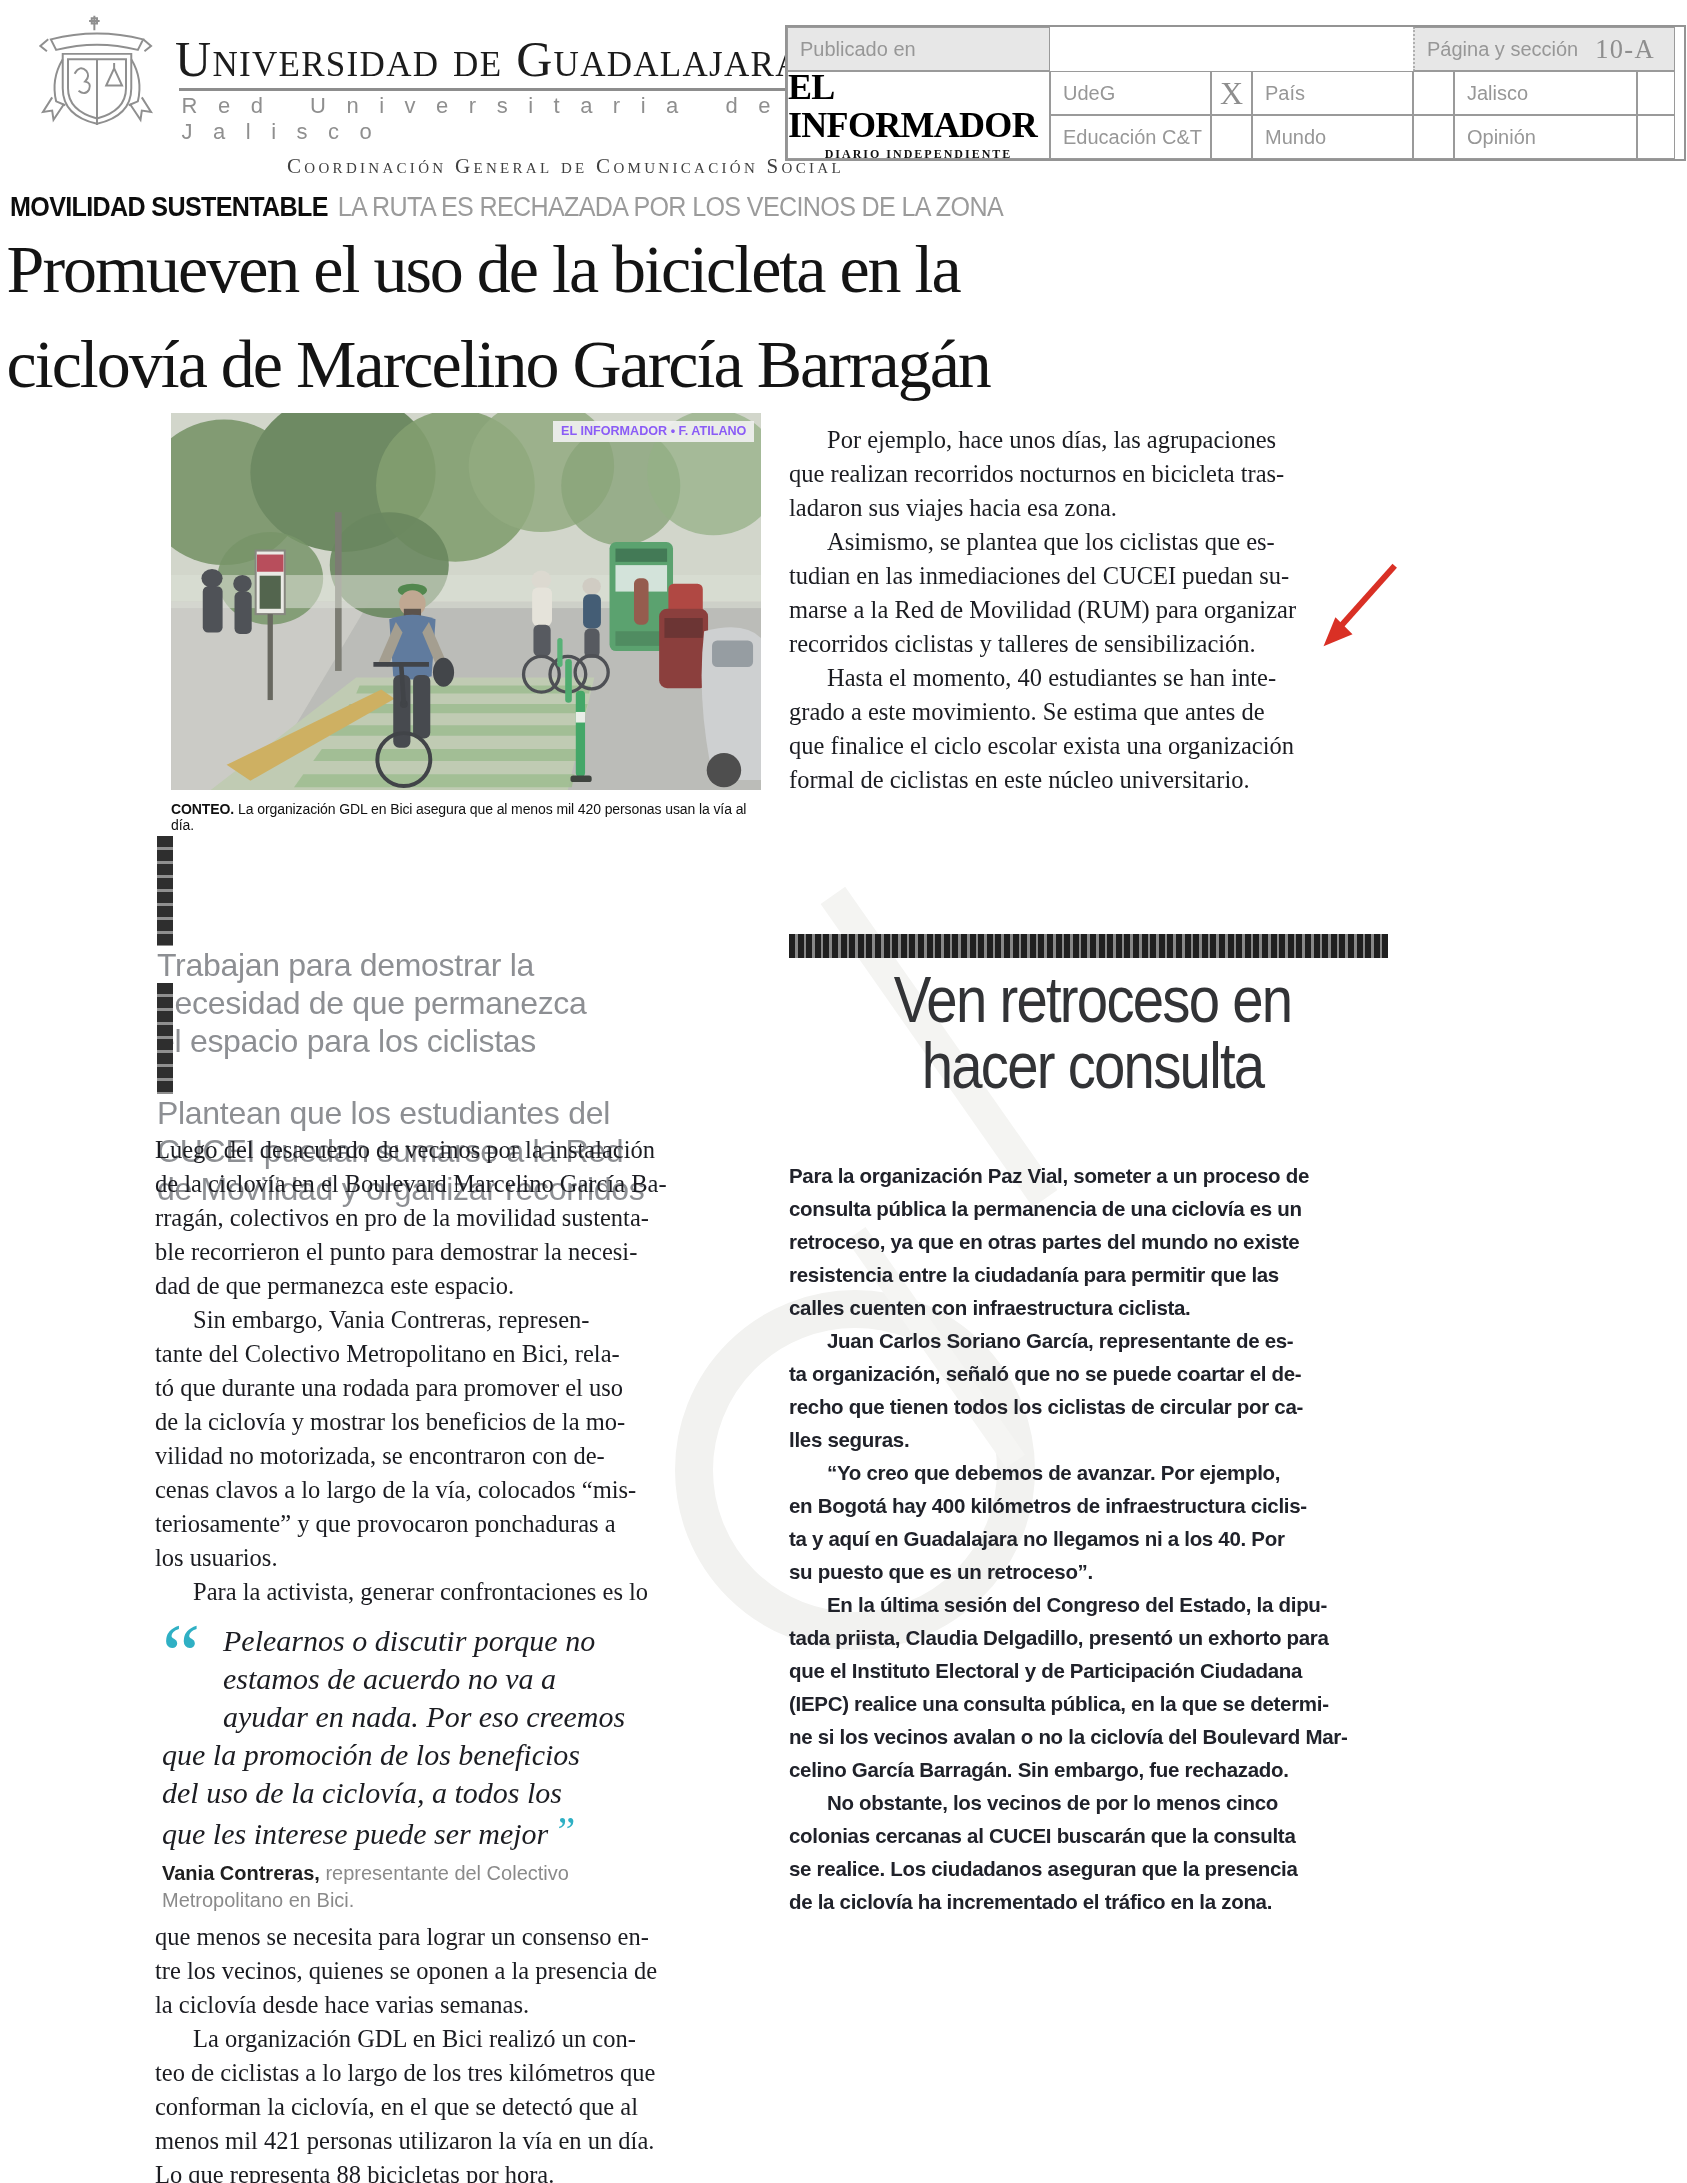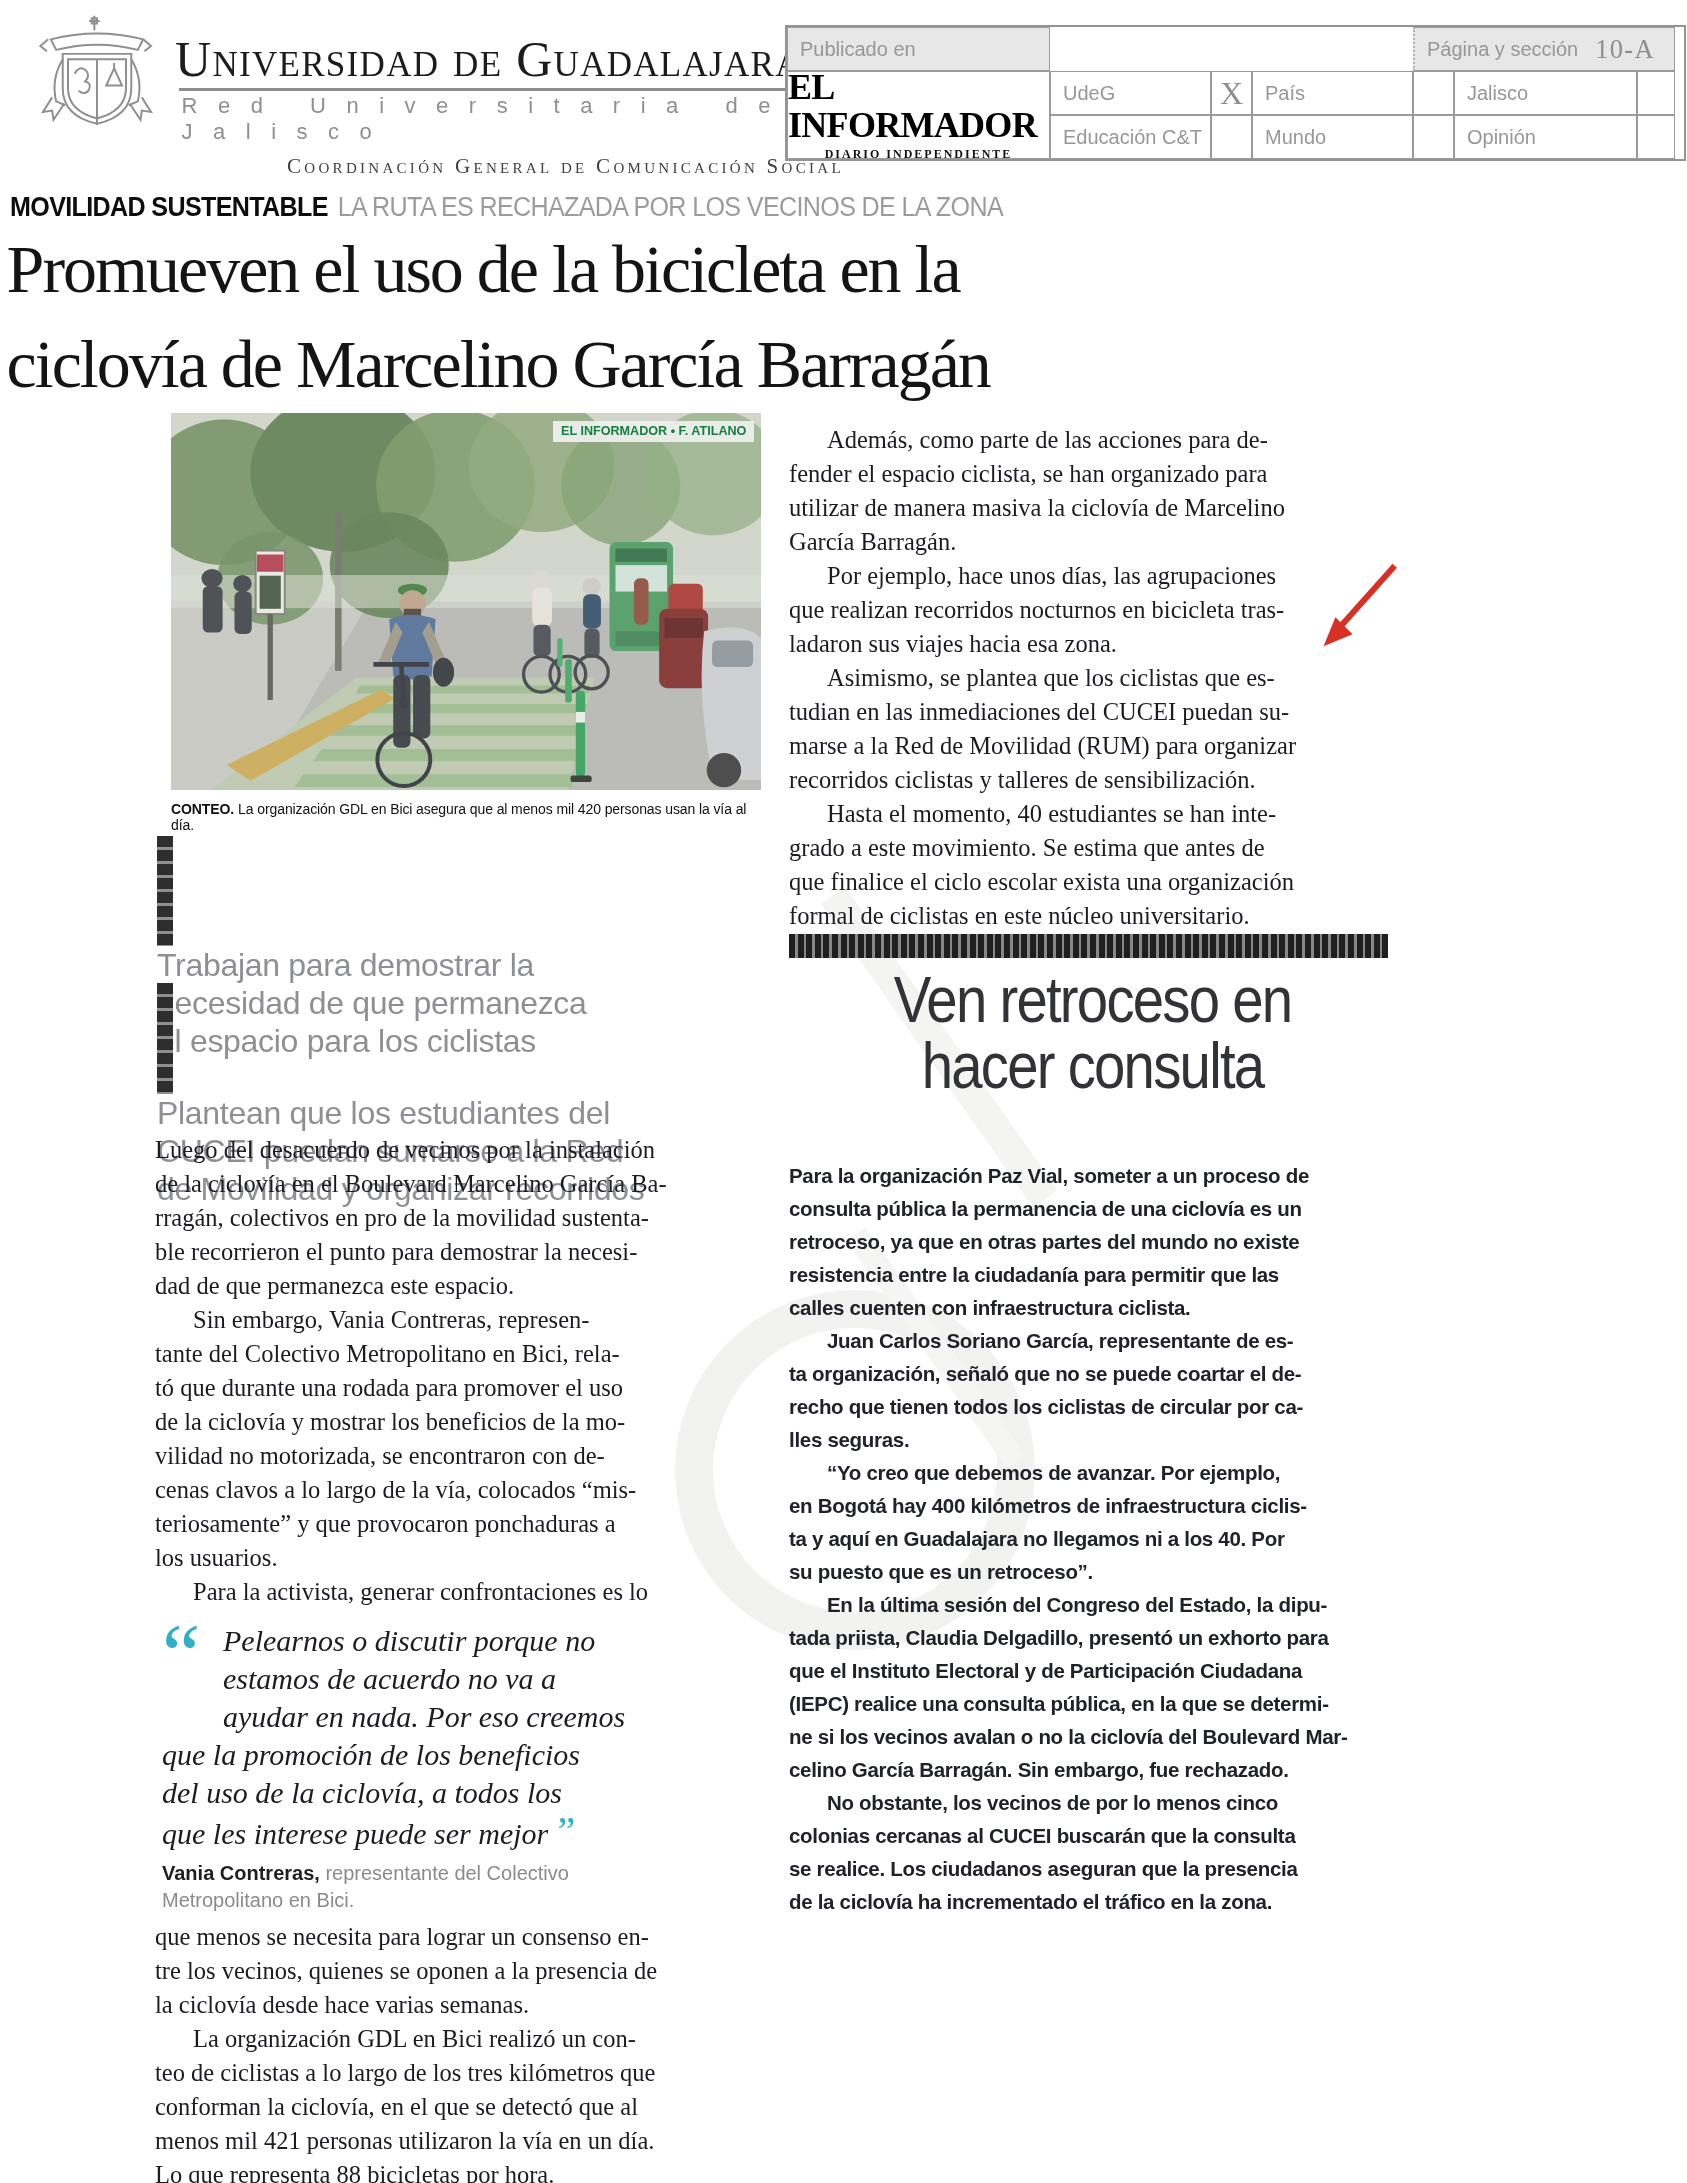--- a/index.html
+++ b/index.html
@@ -48,21 +48,21 @@
   .kicker{left:10px;top:192px;width:1125px;transform:scaleX(0.93);transform-origin:left;
           font-size:27px;letter-spacing:-0.7px;white-space:nowrap;}
   .kicker b{color:#0d0d0d;font-weight:bold;margin-right:10.6px;}
   .kicker span{color:#9b9b9b;}
   .headline{left:6.6px;top:222px;width:1376px;font-family:"Liberation Serif",serif;
             font-size:68px;line-height:95px;letter-spacing:-2px;color:#141414;}
 
   
   .photo{left:171px;top:413px;width:590px;height:377px;background:#c4c9bd;overflow:hidden;}
   .credit{position:absolute;right:6.6px;top:8px;background:rgba(240,240,240,.92);
-          font-size:12.6px;font-weight:bold;letter-spacing:0;padding:3.3px 8px;color:#15803d;text-align:center;}
+          font-size:12.6px;font-weight:bold;letter-spacing:0;padding:3.3px 8px;color:#8b5cf6;text-align:center;}
   .caption{left:171px;top:801px;width:602px;font-size:14px;letter-spacing:-0.1px;color:#101010;}
   .caption b{margin-right:4px;}
 
   
   .subhead{display:flex;flex-direction:column;}
   .sh-bar{width:16px;margin-right:10.6px;
           background:repeating-linear-gradient(180deg,#2e2e2e 0 10.6px,#8f8f8f 10.6px 14px);}
   .sh-text{font-size:32px;line-height:38px;color:#8d8f93;letter-spacing:-0.3px;}
   .subhead1{left:157px;top:836px;} .subhead1 .sh-bar{height:110px;}
   .subhead2{left:157px;top:983px;} .subhead2 .sh-bar{height:111px;}
@@ -324,24 +324,20 @@
 tre los vecinos, quienes se oponen a la presencia de
 la ciclovía desde hace varias semanas.</div>
   <div class="pre ind">La organización GDL en Bici realizó un con-
 teo de ciclistas a lo largo de los tres kilómetros que
 conforman la ciclovía, en el que se detectó que al
 menos mil 421 personas utilizaron la vía en un día.
 Lo que representa 88 bicicletas por hora.</div>
 </div>
 
 <div class="abs right-serif serif-body z1">
-  <div class="pre ind">Además, como parte de las acciones para de-
-fender el espacio ciclista, se han organizado para
-utilizar de manera masiva la ciclovía de Marcelino
-García Barragán.</div>
   <div class="pre ind">Por ejemplo, hace unos días, las agrupaciones
 que realizan recorridos nocturnos en bicicleta tras-
 ladaron sus viajes hacia esa zona.</div>
   <div class="pre ind">Asimismo, se plantea que los ciclistas que es-
 tudian en las inmediaciones del CUCEI puedan su-
 marse a la Red de Movilidad (RUM) para organizar
 recorridos ciclistas y talleres de sensibilización.</div>
   <div class="pre ind">Hasta el momento, 40 estudiantes se han inte-
 grado a este movimiento. Se estima que antes de
 que finalice el ciclo escolar exista una organización

